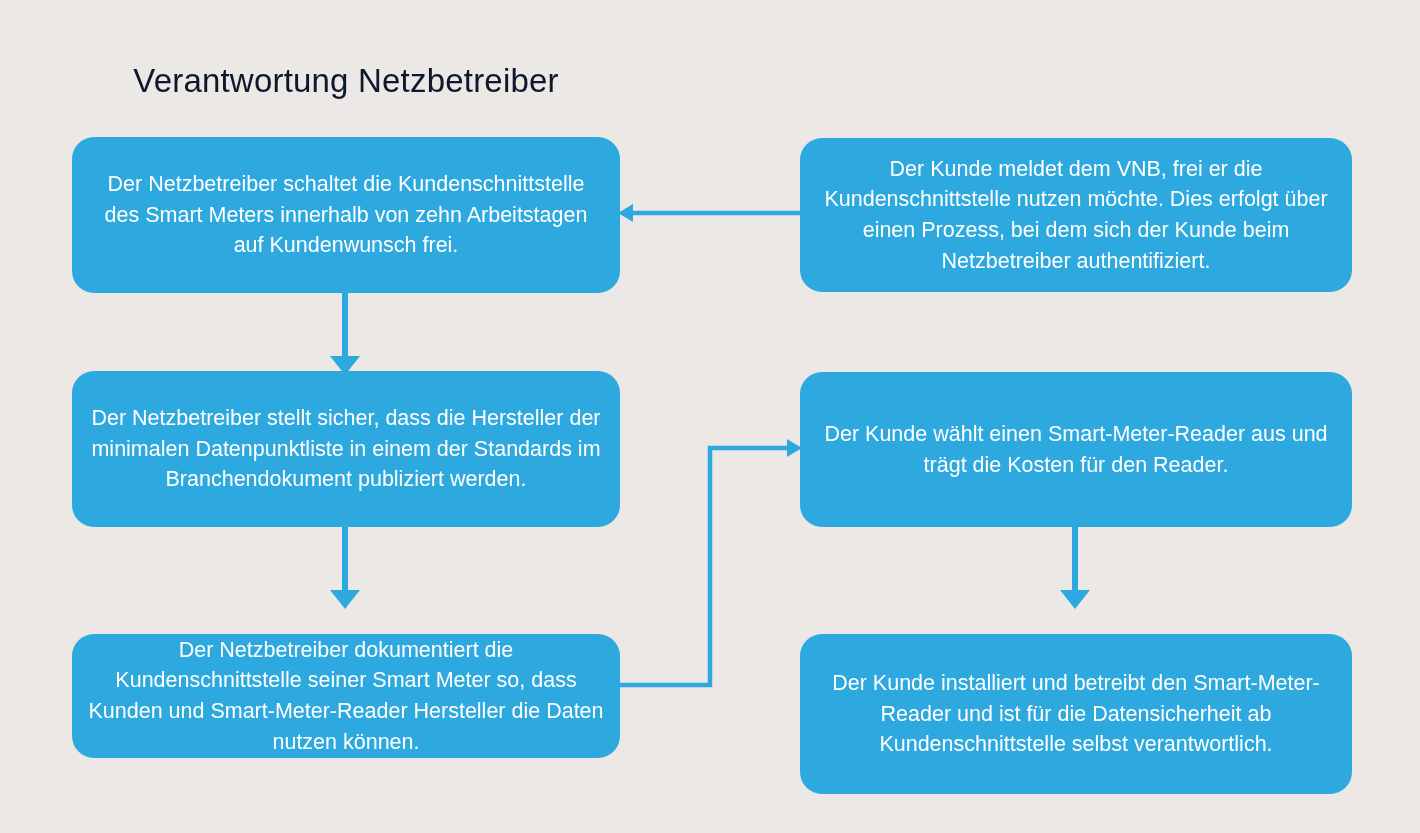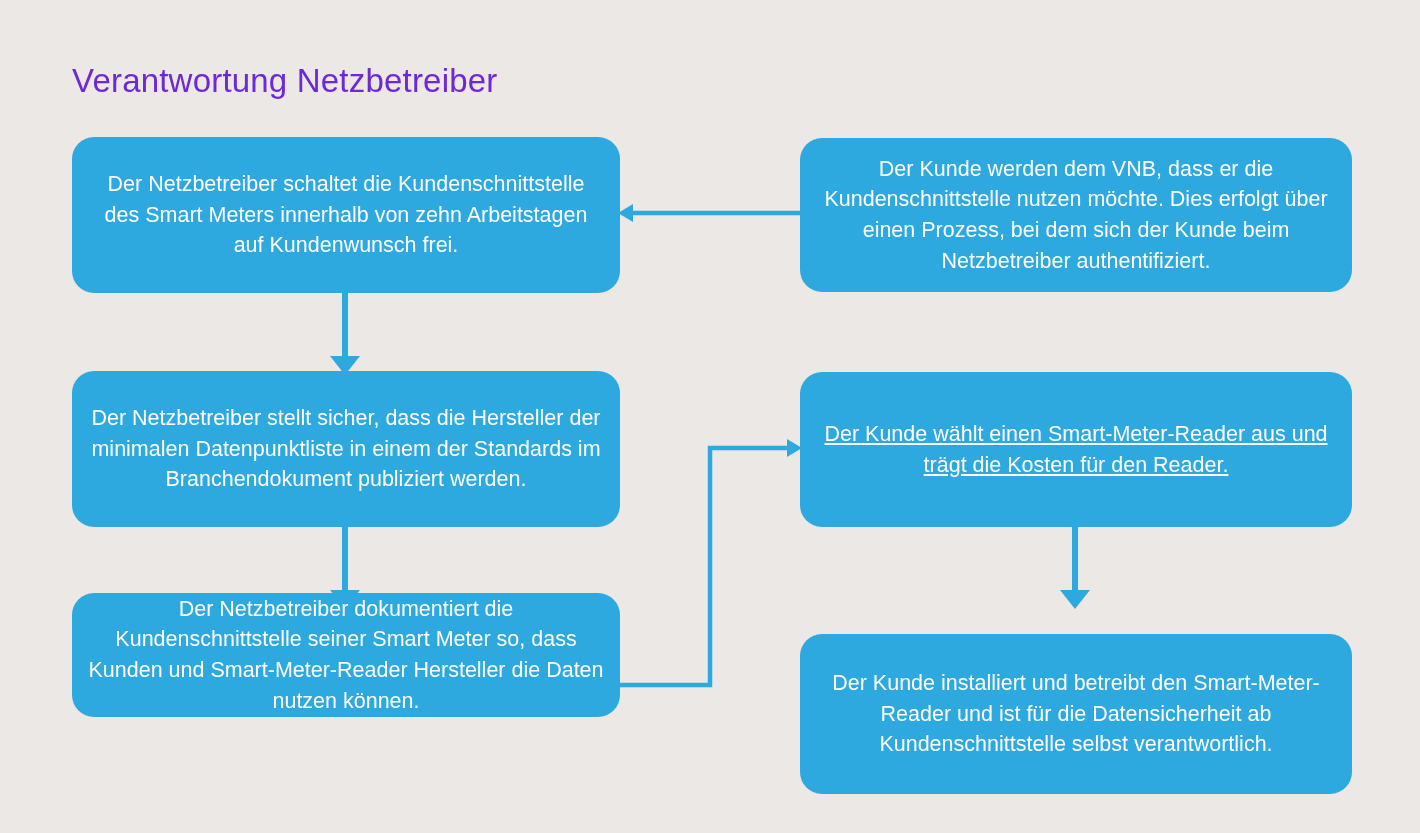--- a/index.html
+++ b/index.html
@@ -15,23 +15,24 @@
   }
   #stage {
     position: relative;
     width: 1420px;
     height: 833px;
   }
   .col-title {
     position: absolute;
     font-size: 33px;
     font-weight: 400;
-    color: #6d28d9;
+    color: #0f172a;
     letter-spacing: 0.2px;
     white-space: nowrap;
+    text-align: center;
     line-height: 1;
   }
   #title-left  { left: 72px;  top: 64px; width: 548px; }
   #title-right { left: 800px; top: 64px; width: 552px; }
 
   .node {
     position: absolute;
     background: #2EA9E0;
     border-radius: 22px;
     color: #FFFFFF;
@@ -46,25 +47,25 @@
     font-size: 21.5px;
     line-height: 1.42;
     font-weight: 400;
     color: #FFFFFF;
     display: block;
   }
 
   
   #node-l1 { left: 72px;  top: 137px; width: 548px; height: 156px; }
   #node-l2 { left: 72px;  top: 371px; width: 548px; height: 156px; }
-  #node-l3 { left: 72px;  top: 593px; width: 548px; height: 124px; }
+  #node-l3 { left: 72px;  top: 634px; width: 548px; height: 124px; }
 
   
   #node-r1 { left: 800px; top: 138px; width: 552px; height: 154px; }
-  #node-r2 { left: 800px; top: 372px; width: 552px; height: 155px; text-decoration: underline; }
+  #node-r2 { left: 800px; top: 372px; width: 552px; height: 155px; }
   #node-r3 { left: 800px; top: 605px; width: 552px; height: 160px; margin-top: 29px; }
 
   
   #connectors {
     position: absolute;
     left: 0;
     top: 0;
     width: 1420px;
     height: 833px;
     pointer-events: none;
@@ -120,21 +121,21 @@
     <span class="node-text">Der Netzbetreiber schaltet die Kundenschnittstelle des Smart Meters innerhalb von zehn Arbeitstagen auf Kundenwunsch frei.</span>
   </div>
   <div class="node" id="node-l2">
     <span class="node-text">Der Netzbetreiber stellt sicher, dass die Hersteller der minimalen Datenpunktliste in einem der Standards im Branchendokument publiziert werden.</span>
   </div>
   <div class="node" id="node-l3">
     <span class="node-text">Der Netzbetreiber dokumentiert die Kundenschnittstelle seiner Smart Meter so, dass Kunden und Smart-Meter-Reader Hersteller die Daten nutzen können.</span>
   </div>
 
   <div class="node" id="node-r1">
-    <span class="node-text">Der Kunde werden dem VNB, dass er die Kundenschnittstelle nutzen möchte. Dies erfolgt über einen Prozess, bei dem sich der Kunde beim Netzbetreiber authentifiziert.</span>
+    <span class="node-text">Der Kunde meldet dem VNB, frei er die Kundenschnittstelle nutzen möchte. Dies erfolgt über einen Prozess, bei dem sich der Kunde beim Netzbetreiber authentifiziert.</span>
   </div>
   <div class="node" id="node-r2">
     <span class="node-text">Der Kunde wählt einen Smart-Meter-Reader aus und trägt die Kosten für den Reader.</span>
   </div>
   <div class="node" id="node-r3">
     <span class="node-text">Der Kunde installiert und betreibt den Smart-Meter-Reader und ist für die Datensicherheit ab Kundenschnittstelle selbst verantwortlich.</span>
   </div>
 
 </div>
 

